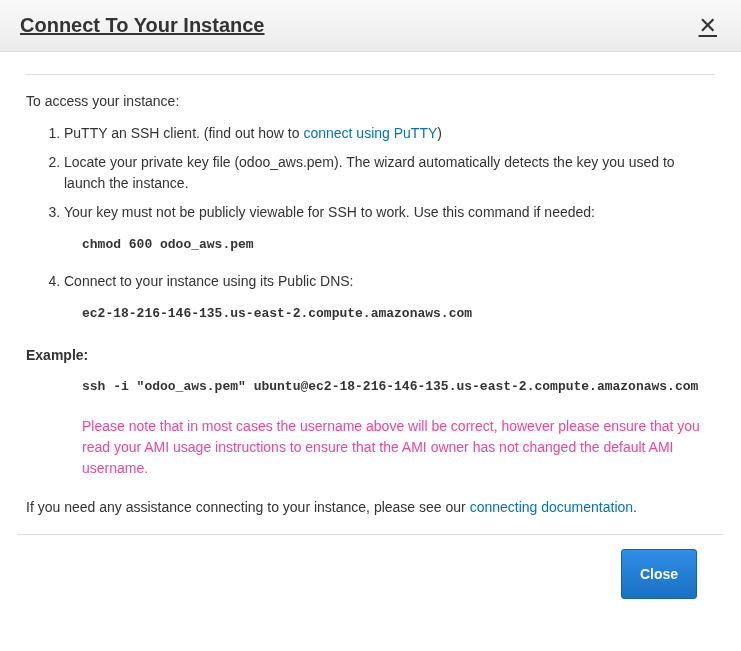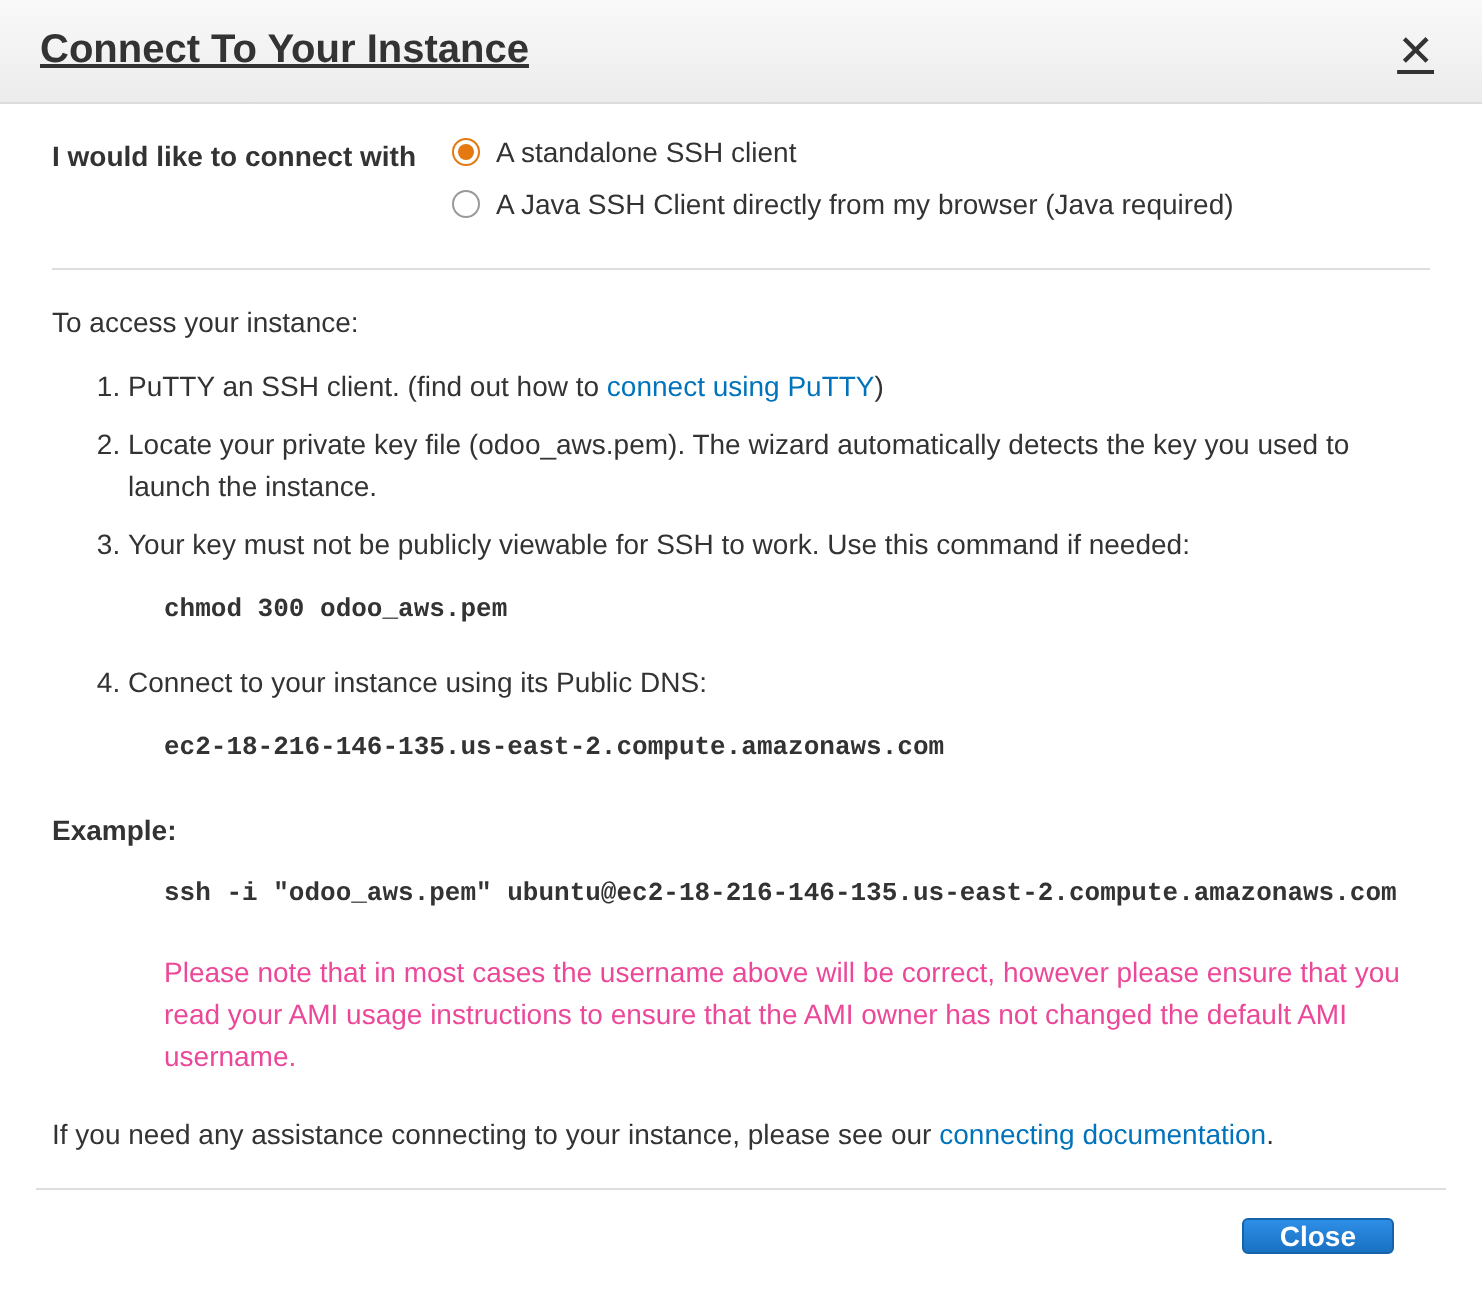--- a/index.html
+++ b/index.html
@@ -146,64 +146,49 @@
       display: flex;
       justify-content: flex-end;
       margin: 0 18px;
     }
     .btn-close {
       background: linear-gradient(to bottom, #2f8ee7, #1971c2);
       border: 1px solid #1564aa;
       color: #fff;
       font-weight: bold;
       font-size: 14px;
-      padding: 0 18px;
+      padding: 16px 18px;
       border-radius: 3px;
       cursor: pointer;
     }
   </style>
 </head>
 <body>
 
 <div class="dialog">
   <div class="dialog-header">
     <div class="dialog-title">Connect To Your Instance</div>
     <div class="close-x">✕</div>
   </div>
 
   <div class="dialog-body">
 
-    <div class="connect-with-row">
-      <div class="connect-with-label">I would like to connect with</div>
-      <div class="radio-group">
-        <div class="radio-option">
-          <span class="radio-circle checked">
-              <span class="radio-dot"></span>
-            </span>
-          <span class="radio-label">A standalone SSH client</span>
-        </div>
-        <div class="radio-option">
-          <span class="radio-circle"></span>
-          <span class="radio-label">A Java SSH Client directly from my browser (Java required)</span>
-        </div>
-      </div>
-    </div>
 
     <hr class="hr">
 
     <div class="section-title">To access your instance:</div>
 
     <ol class="instructions-list">
       <li>
         <span>PuTTY an SSH client. (find out how to </span><a class="link">connect using PuTTY</a><span>)</span>
       </li>
       <li>Locate your private key file (odoo_aws.pem). The wizard automatically detects the key you used to launch the instance.</li>
       <li>
         <span>Your key must not be publicly viewable for SSH to work. Use this command if needed:</span>
-        <div class="code-block" style="padding-left:18px;">chmod 300 odoo_aws.pem</div>
+        <div class="code-block" style="padding-left:18px;">chmod 600 odoo_aws.pem</div>
       </li>
       <li>
         <span>Connect to your instance using its Public DNS:</span>
         <div class="code-block" style="padding-left:18px;">ec2-18-216-146-135.us-east-2.compute.amazonaws.com</div>
       </li>
     </ol>
 
     <div class="example-label">Example:</div>
     <div class="code-block">ssh -i "odoo_aws.pem" ubuntu@ec2-18-216-146-135.us-east-2.compute.amazonaws.com</div>
     <div class="note-text">Please note that in most cases the username above will be correct, however please ensure that you read your AMI usage instructions to ensure that the AMI owner has not changed the default AMI username.</div>

